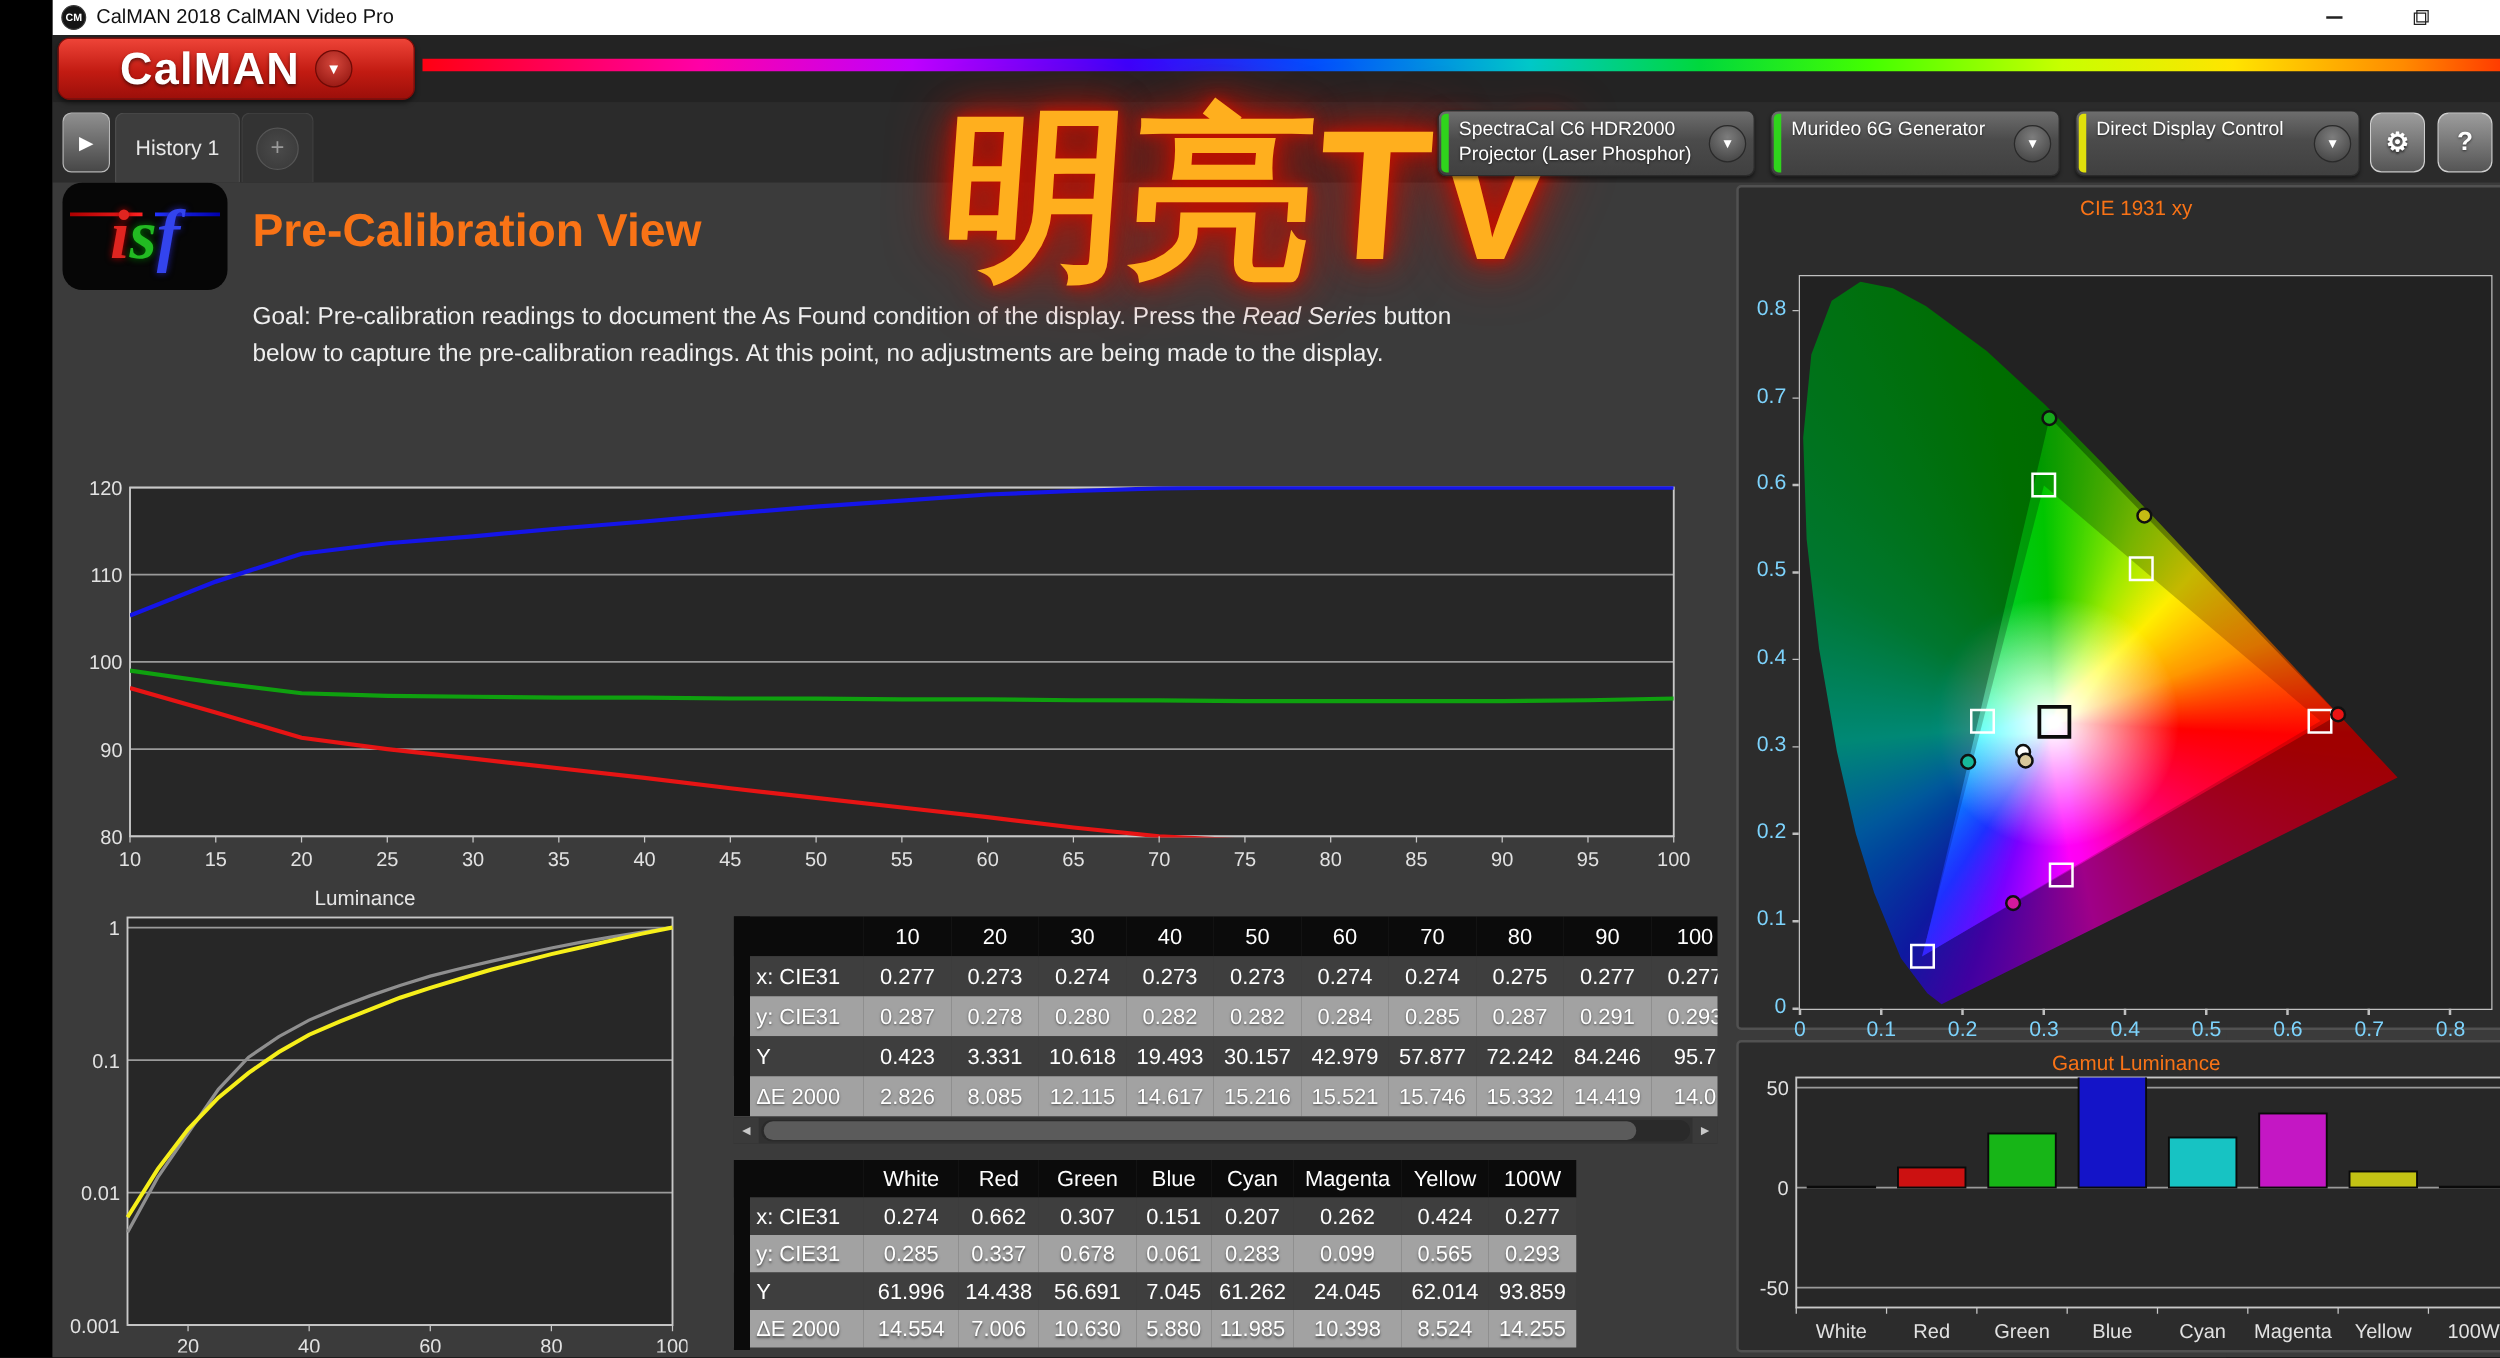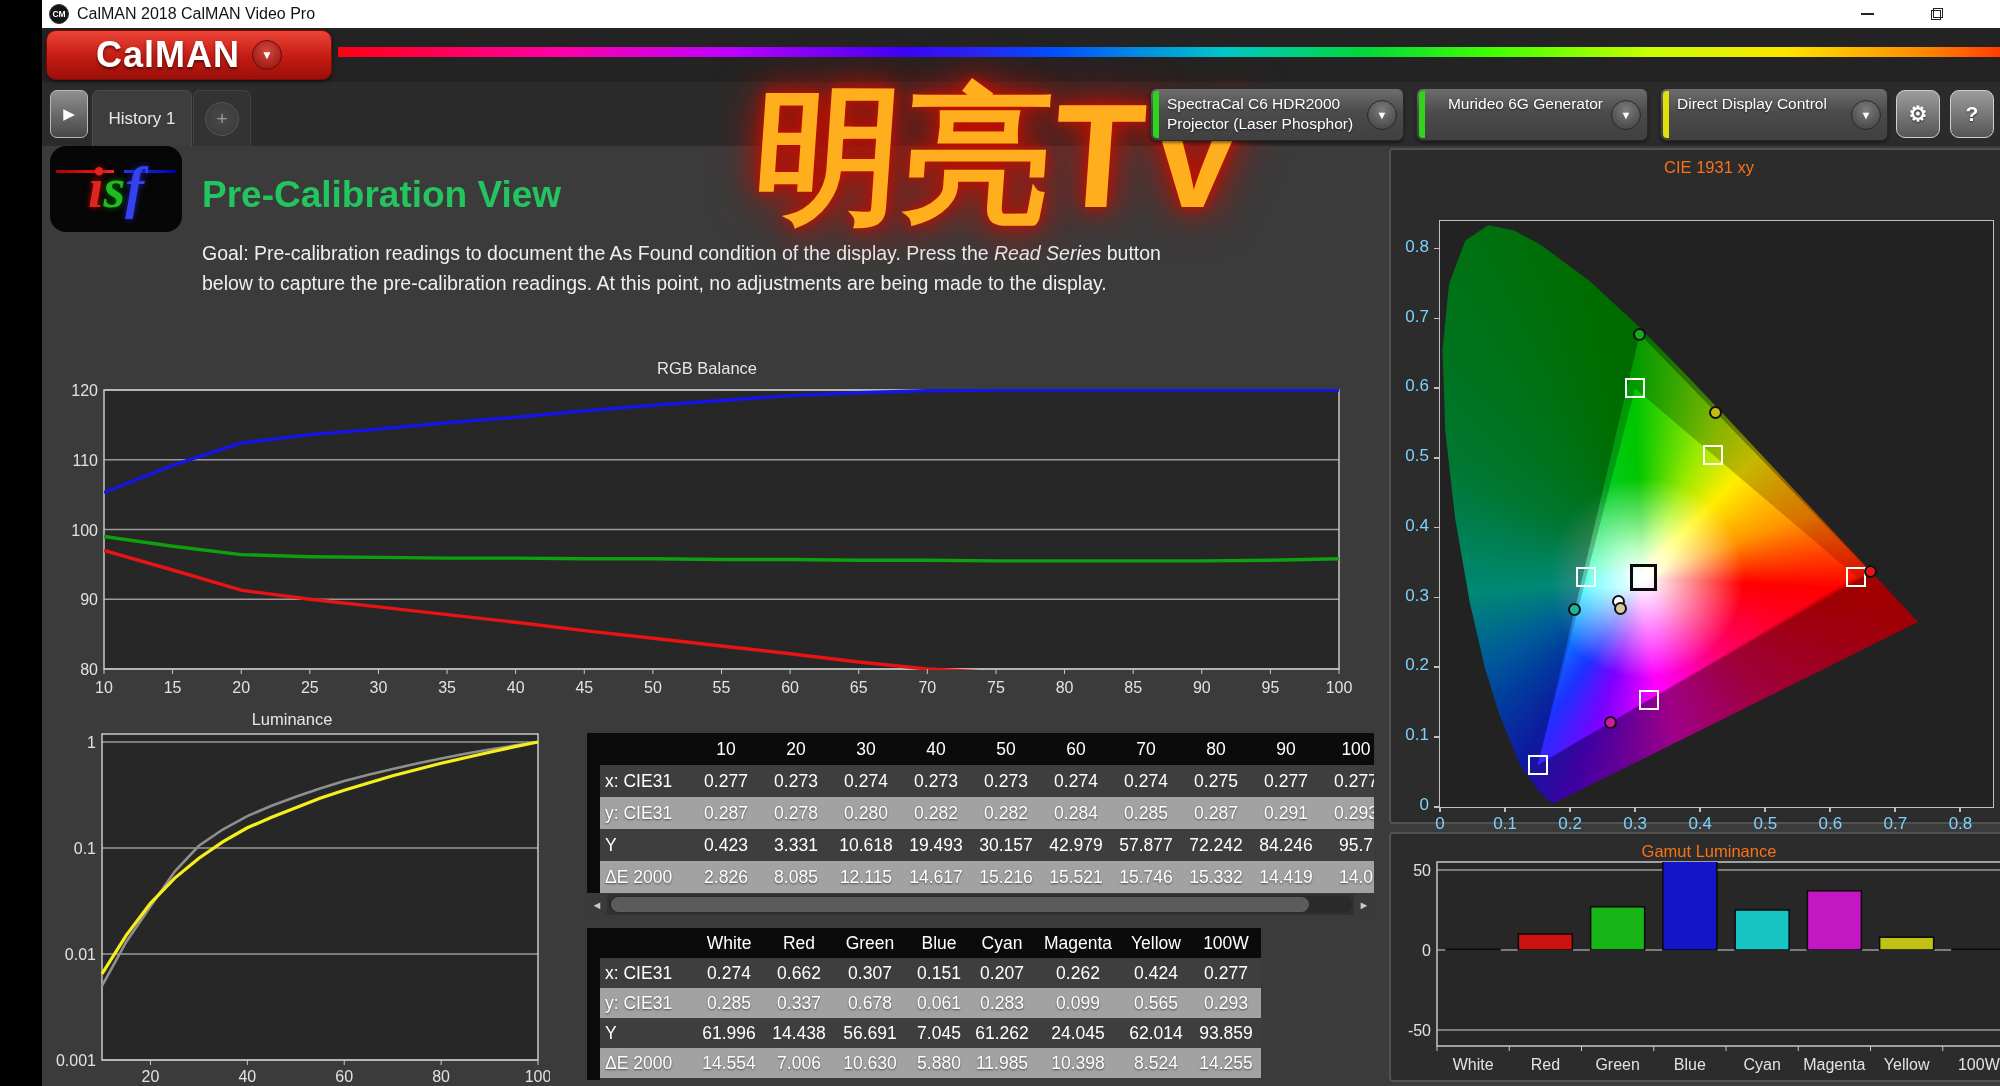--- a/index.html
+++ b/index.html
@@ -68,21 +68,21 @@
   .isf-logo{position:absolute;left:8px;top:0px;width:132px;height:86px;background:#060606;
     border-radius:16px;overflow:hidden;}
   .isf-lineL{position:absolute;left:6px;top:24px;width:58px;height:3px;background:linear-gradient(90deg,#a00,#f22);}
   .isf-lineR{position:absolute;right:6px;top:24px;width:52px;height:3px;background:linear-gradient(90deg,#23f,#00a);}
   .isf-letters{position:absolute;left:0;top:2px;width:100%;text-align:center;
     font-family:"Liberation Serif",serif;font-style:italic;font-weight:bold;font-size:56px;line-height:80px;}
   .isf-i{color:#e02520;text-shadow:0 0 6px #a00;}
   .isf-s{color:#22bb22;text-shadow:0 0 6px #070;}
   .isf-f{color:#3344ee;text-shadow:0 0 6px #22a;}
 
-  .page-title{position:absolute;left:160px;top:28px;margin:0;color:#22c55e;font-size:37px;font-weight:bold;}
+  .page-title{position:absolute;left:160px;top:18px;margin:0;color:#f97316;font-size:37px;font-weight:bold;}
   .goal{position:absolute;left:160px;top:92px;margin:0;color:#efefef;font-size:19.5px;line-height:30px;width:1190px;}
 
   .watermark{position:absolute;left:712px;top:58px;z-index:40;pointer-events:none;
     font-size:148px;font-weight:bold;white-space:nowrap;transform:skewX(-4deg);letter-spacing:2px;}
 
   .chart-title{position:absolute;color:#e6e6e6;font-size:16.5px;text-align:center;}
   .rgb-title{left:400px;top:213px;width:530px;}
   .lum-title{left:90px;top:564px;width:320px;}
   svg text{fill:#e2e2e2;font-family:"Liberation Sans",sans-serif;font-size:16px;}
 
@@ -174,21 +174,21 @@
       <span class="plus-circle">+</span>
     </div>
   </div>
 
   <div class="devices">
     <div class="device" style="left:1108px;width:254px;top:88px;">
       <span class="stripe" style="background: rgb(47, 212, 28);"></span>
       <span class="dlabel"><span>SpectraCal C6 HDR2000</span><br><span>Projector (Laser Phosphor)</span></span>
       <span class="darrow">▼</span>
     </div>
-    <div class="device" style="left:1374px;width:232px;top:88px;text-align:right;">
+    <div class="device" style="left:1374px;width:232px;top:88px;">
       <span class="stripe" style="background: rgb(47, 212, 28);"></span>
       <span class="dlabel"><span>Murideo 6G Generator</span></span>
       <span class="darrow">▼</span>
     </div>
     <div class="device" style="left:1618px;width:228px;top:88px;">
       <span class="stripe" style="background: rgb(224, 224, 12);"></span>
       <span class="dlabel"><span>Direct Display Control</span></span>
       <span class="darrow">▼</span>
     </div>
     <div class="sq-btn" style="left:1854px;top:90px;">
@@ -206,21 +206,20 @@
 
     <div class="isf-logo">
       <span class="isf-lineL"></span>
       <span class="isf-lineR"></span>
       <div class="isf-letters"><span class="isf-i">i</span><span class="isf-s">s</span><span class="isf-f">f</span></div>
     </div>
 
     <h1 class="page-title">Pre-Calibration View</h1>
     <p class="goal"><span>Goal: Pre-calibration readings to document the As Found condition of the display. Press the </span><i>Read Series</i><span> button</span><br><span>below to capture the pre-calibration readings. At this point, no adjustments are being made to the display.</span></p>
 
-    <div class="chart-title rgb-title">RGB Balance</div>
     <svg class="rgb-svg" id="rgb-svg" width="1292" height="330">
         <rect x="42" y="16" width="1235" height="279" fill="#272727"></rect>
         <line x1="42" y1="295" x2="1277" y2="295" stroke="#9a9a9a" stroke-width="1.4"></line>
         <text x="36" y="301" text-anchor="end">80</text>
         <line x1="42" y1="225.25" x2="1277" y2="225.25" stroke="#9a9a9a" stroke-width="1.4"></line>
         <text x="36" y="231.25" text-anchor="end">90</text>
         <line x1="42" y1="155.5" x2="1277" y2="155.5" stroke="#9a9a9a" stroke-width="1.4"></line>
         <text x="36" y="161.5" text-anchor="end">100</text>
         <line x1="42" y1="85.75" x2="1277" y2="85.75" stroke="#9a9a9a" stroke-width="1.4"></line>
         <text x="36" y="91.75" text-anchor="end">110</text>

